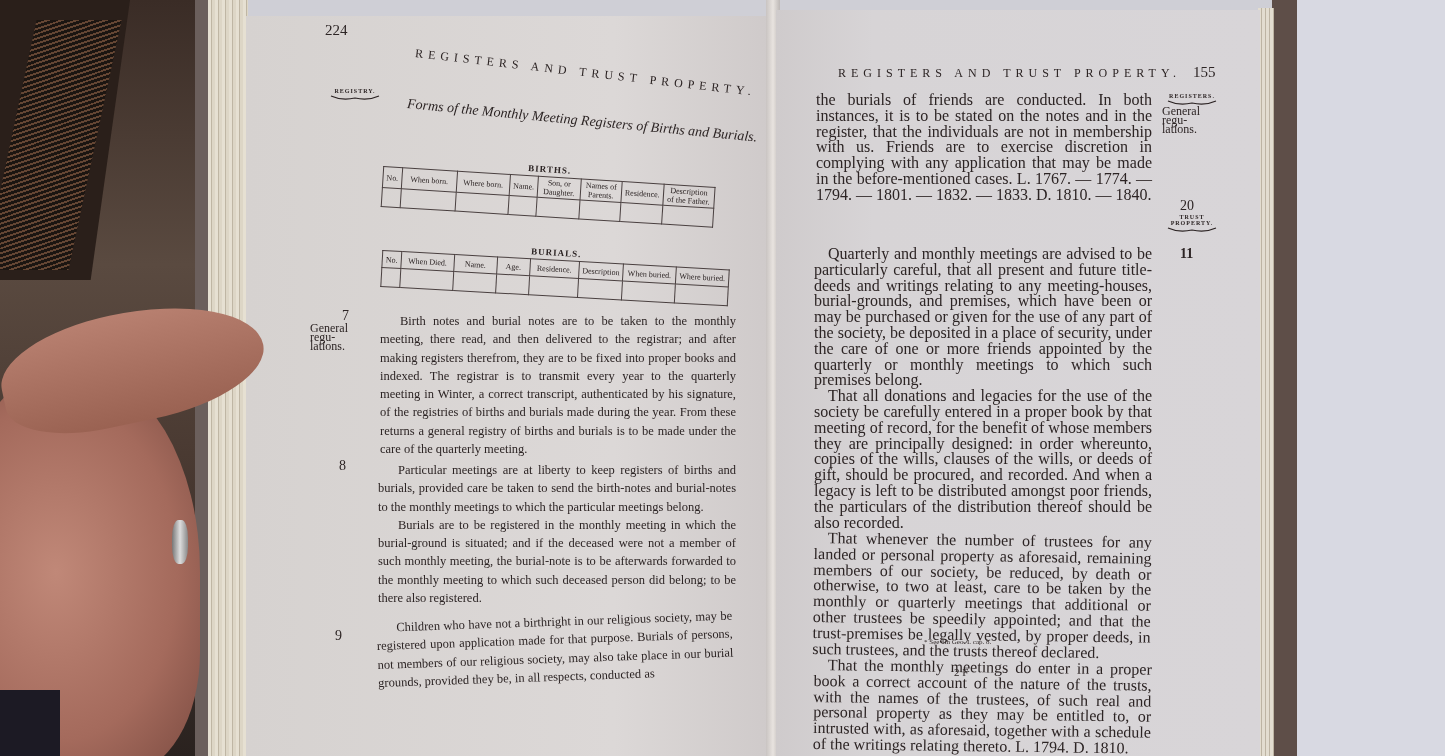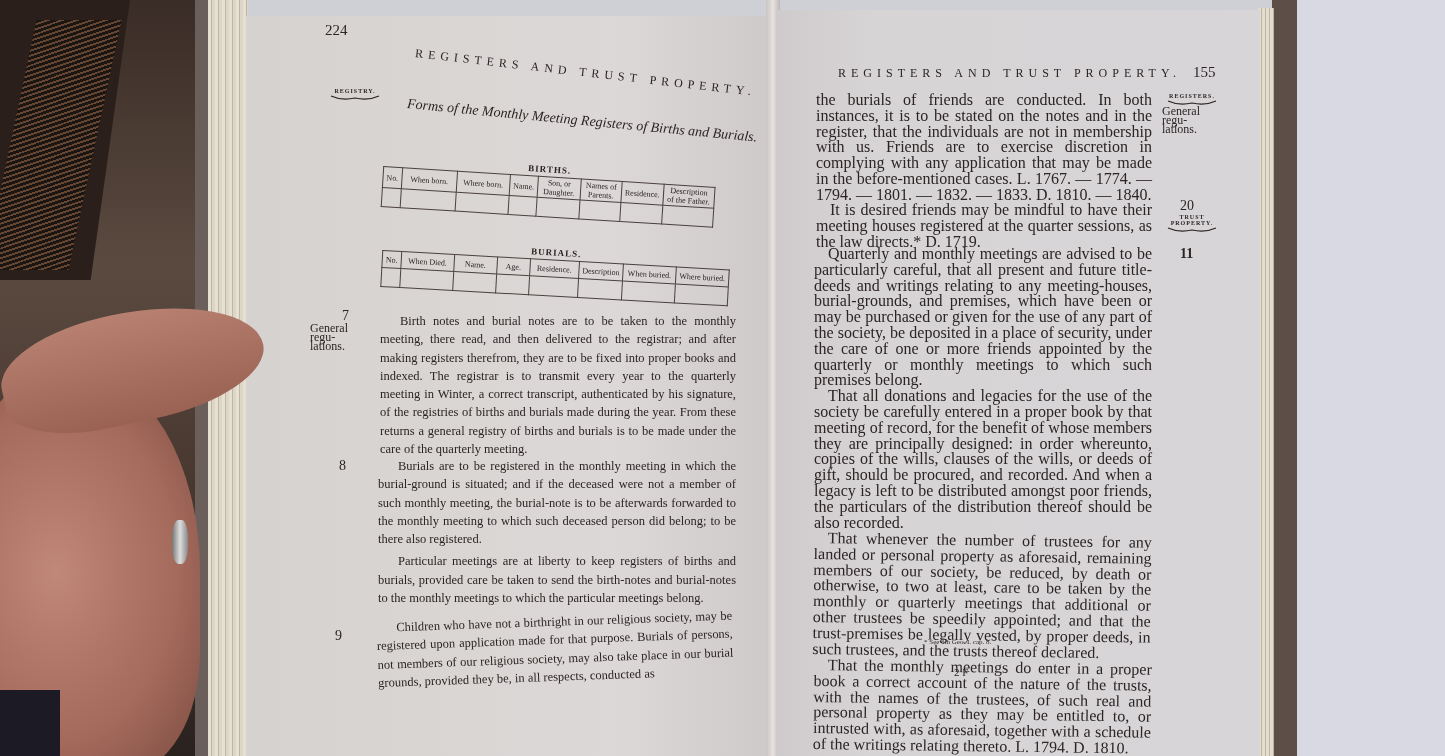--- a/index.html
+++ b/index.html
@@ -123,22 +123,22 @@
   </div>
 
   <div class="abs margin-num" style="left:96px;top:292px;">7</div>
   <div class="abs margin-note" style="left:64px;top:308px;width:60px;white-space:normal;">General regu-lations.</div>
   <div class="abs body" style="left:134px;top:296px;width:356px;">
     <p>Birth notes and burial notes are to be taken to the monthly meeting, there read, and then delivered to the registrar; and after making registers therefrom, they are to be fixed into proper books and indexed. The registrar is to transmit every year to the quarterly meeting in Winter, a correct transcript, authenticated by his signature, of the registries of births and burials made during the year. From these returns a general registry of births and burials is to be made under the care of the quarterly meeting.</p>
   </div>
 
   <div class="abs margin-num" style="left:93px;top:442px;">8</div>
   <div class="abs body" style="left:132px;top:441px;width:358px;">
+    <p style="margin-top:4px;">Particular meetings are at liberty to keep registers of births and burials, provided care be taken to send the birth-notes and burial-notes to the monthly meetings to which the particular meetings belong.</p>
     <p>Burials are to be registered in the monthly meeting in which the burial-ground is situated; and if the deceased were not a member of such monthly meeting, the burial-note is to be afterwards forwarded to the monthly meeting to which such deceased person did belong; to be there also registered.</p>
-    <p style="margin-top:4px;">Particular meetings are at liberty to keep registers of births and burials, provided care be taken to send the birth-notes and burial-notes to the monthly meetings to which the particular meetings belong.</p>
   </div>
 
   <div class="abs margin-num" style="left:89px;top:612px;">9</div>
   <div class="abs body" style="left:130px;top:603px;width:356px;transform:rotate(-2deg);transform-origin:left top;">
     <p>Children who have not a birthright in our religious society, may be registered upon application made for that purpose. Burials of persons, not members of our religious society, may also take place in our burial grounds, provided they be, in all respects, conducted as</p>
   </div>
 </div>
 
 <div class="gutter"></div>
 
@@ -151,23 +151,20 @@
   </div>
 
   <div class="abs" style="left:386px;top:83px;width:60px;">
     <div class="sidehead">REGISTERS.</div>
     <svg class="brace" viewBox="0 0 50 8">
         <path d="M1 2 Q12 7 25 4 Q38 7 49 2" stroke="#2c2424" stroke-width="1.2" fill="none"></path>
       </svg>
     <div class="margin-note" style="white-space:normal;text-align:left;">General regu-lations.</div>
   </div>
 
-  <div class="abs body-r" style="left:40px;top:192px;width:336px;">
-    <p>It is desired friends may be mindful to have their meeting houses registered at the quarter sessions, as the law directs.* D. 1719.</p>
-  </div>
   <div class="abs margin-num" style="left:404px;top:188px;">20</div>
   <div class="abs" style="left:388px;top:204px;width:56px;">
     <div class="sidehead" style="white-space:normal;">TRUST PROPERTY.</div>
     <svg class="brace" viewBox="0 0 50 8">
         <path d="M1 2 Q12 7 25 4 Q38 7 49 2" stroke="#2c2424" stroke-width="1.2" fill="none"></path>
       </svg>
   </div>
 
   <div class="abs margin-num" style="left:404px;top:236px;font-weight:bold;">11</div>
   <div class="abs body-r" style="left:38px;top:236px;width:338px;">

